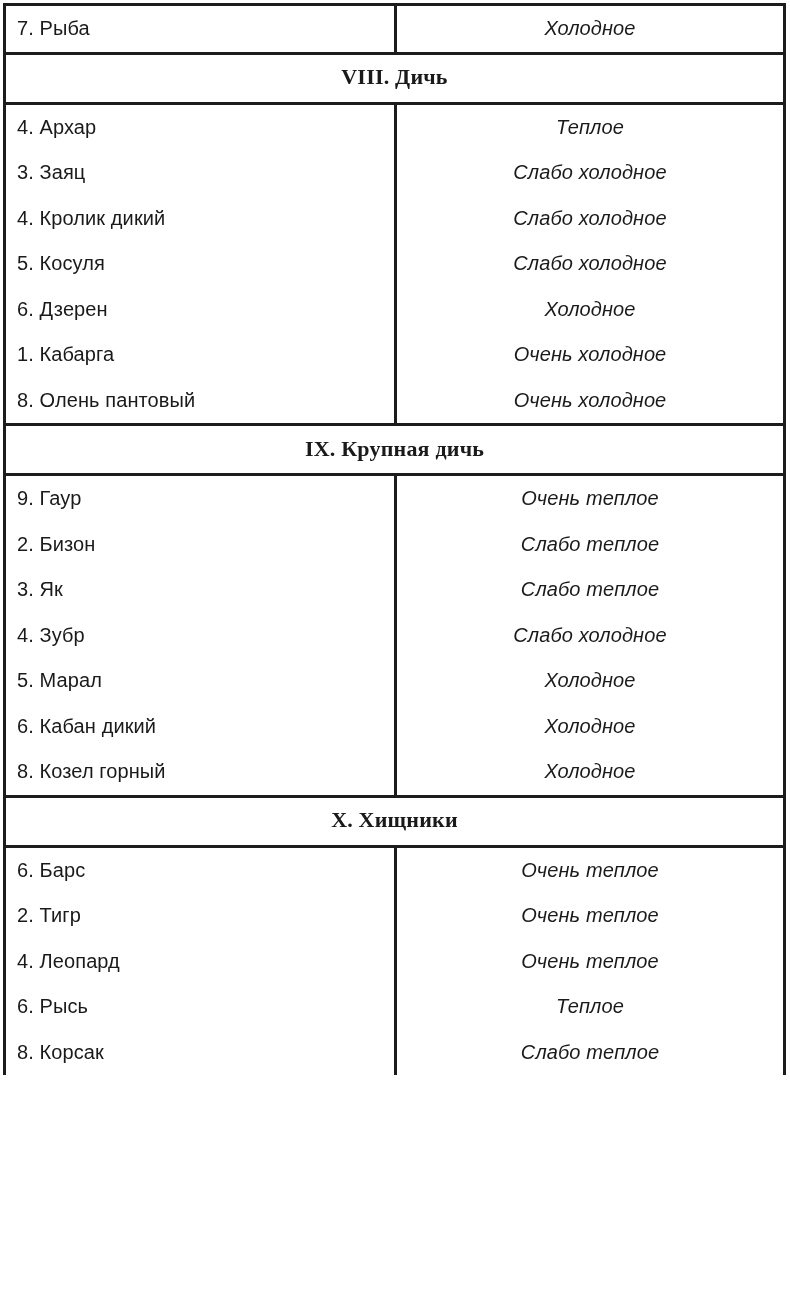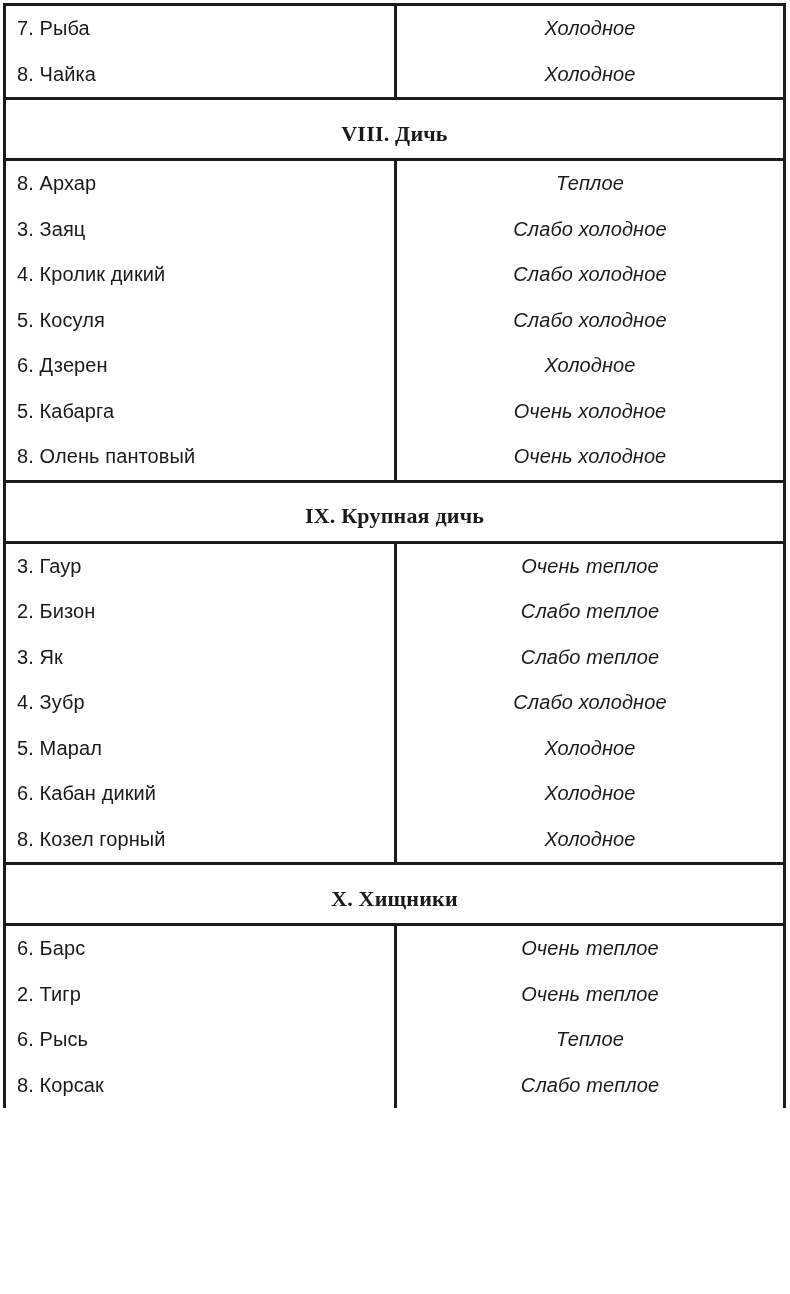--- a/index.html
+++ b/index.html
@@ -62,21 +62,21 @@
     text-align: center;
     font-size: 20px;
     letter-spacing: 0.1px;
     white-space: nowrap;
     font-style: italic;
   }
 
   
   tr.section-row > td.section-cell {
     height: 45px;
-    padding: 11px 0 2px 0;
+    padding: 0 0 2px 0;
     text-align: center;
     vertical-align: middle;
     font-family: "Liberation Serif", "DejaVu Serif", serif;
     font-weight: bold;
     font-size: 22px;
     letter-spacing: 0.2px;
     border-top: 3px solid #1c1c1c;
     border-bottom: 3px solid #1c1c1c;
     white-space: nowrap;
   }
@@ -88,60 +88,56 @@
   <table class="tbl">
     <colgroup>
       <col class="c-name">
       <col class="c-val">
     </colgroup>
     <tbody id="tbody">
         <tr class="data-row">
           <td class="name-cell">7. Рыба</td>
           <td class="value-cell">Холодное</td>
         </tr>
-        <tr class="data-row">
-          <td class="name-cell">8. Чайка</td>
-          <td class="value-cell">Холодное</td>
-        </tr>
         <tr class="section-row">
           <td class="section-cell" colspan="2">VIII. Дичь</td>
         </tr>
         <tr class="data-row">
-          <td class="name-cell">8. Архар</td>
+          <td class="name-cell">4. Архар</td>
           <td class="value-cell">Теплое</td>
         </tr>
         <tr class="data-row">
           <td class="name-cell">3. Заяц</td>
           <td class="value-cell">Слабо холодное</td>
         </tr>
         <tr class="data-row">
           <td class="name-cell">4. Кролик дикий</td>
           <td class="value-cell">Слабо холодное</td>
         </tr>
         <tr class="data-row">
           <td class="name-cell">5. Косуля</td>
           <td class="value-cell">Слабо холодное</td>
         </tr>
         <tr class="data-row">
           <td class="name-cell">6. Дзерен</td>
           <td class="value-cell">Холодное</td>
         </tr>
         <tr class="data-row">
-          <td class="name-cell">5. Кабарга</td>
+          <td class="name-cell">1. Кабарга</td>
           <td class="value-cell">Очень холодное</td>
         </tr>
         <tr class="data-row">
           <td class="name-cell">8. Олень пантовый</td>
           <td class="value-cell">Очень холодное</td>
         </tr>
         <tr class="section-row">
           <td class="section-cell" colspan="2">IX. Крупная дичь</td>
         </tr>
         <tr class="data-row">
-          <td class="name-cell">3. Гаур</td>
+          <td class="name-cell">9. Гаур</td>
           <td class="value-cell">Очень теплое</td>
         </tr>
         <tr class="data-row">
           <td class="name-cell">2. Бизон</td>
           <td class="value-cell">Слабо теплое</td>
         </tr>
         <tr class="data-row">
           <td class="name-cell">3. Як</td>
           <td class="value-cell">Слабо теплое</td>
         </tr>
@@ -166,20 +162,24 @@
         </tr>
         <tr class="data-row">
           <td class="name-cell">6. Барс</td>
           <td class="value-cell">Очень теплое</td>
         </tr>
         <tr class="data-row">
           <td class="name-cell">2. Тигр</td>
           <td class="value-cell">Очень теплое</td>
         </tr>
         <tr class="data-row">
+          <td class="name-cell">4. Леопард</td>
+          <td class="value-cell">Очень теплое</td>
+        </tr>
+        <tr class="data-row">
           <td class="name-cell">6. Рысь</td>
           <td class="value-cell">Теплое</td>
         </tr>
         <tr class="data-row">
           <td class="name-cell">8. Корсак</td>
           <td class="value-cell">Слабо теплое</td>
         </tr>
       </tbody>
   </table>
 </div>

